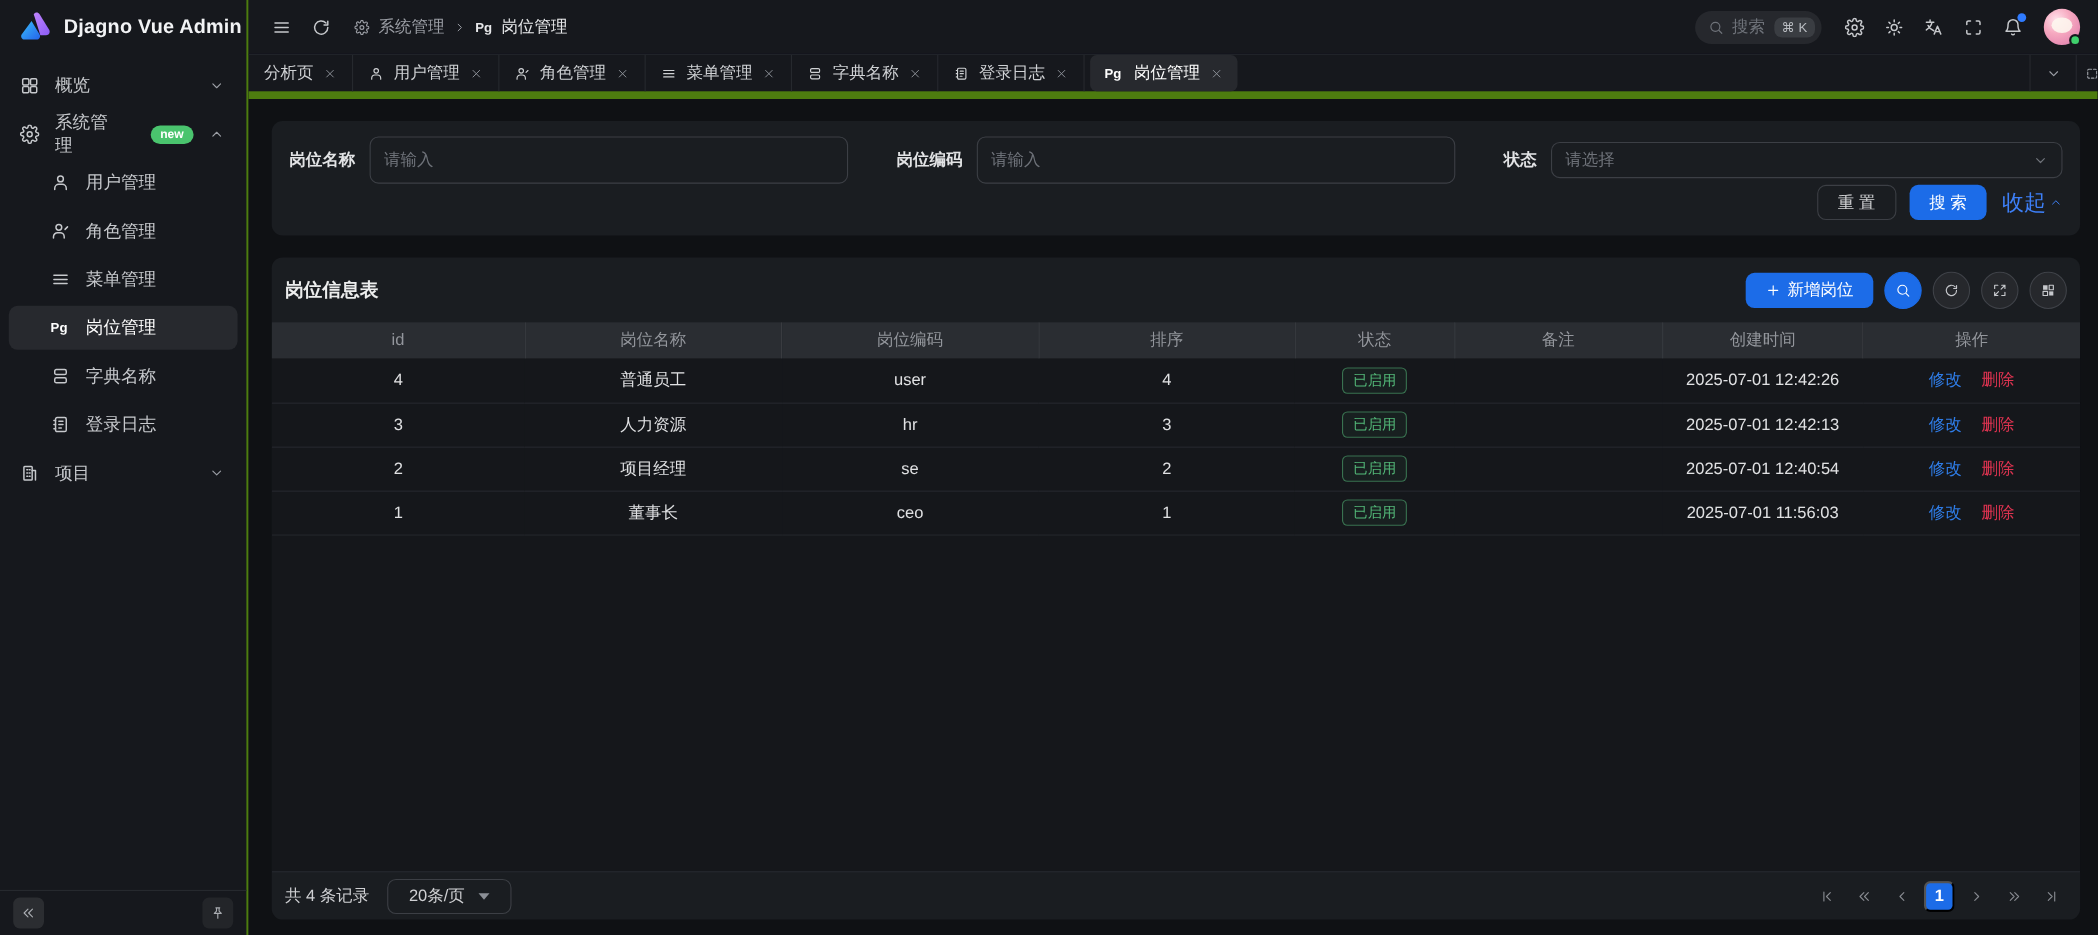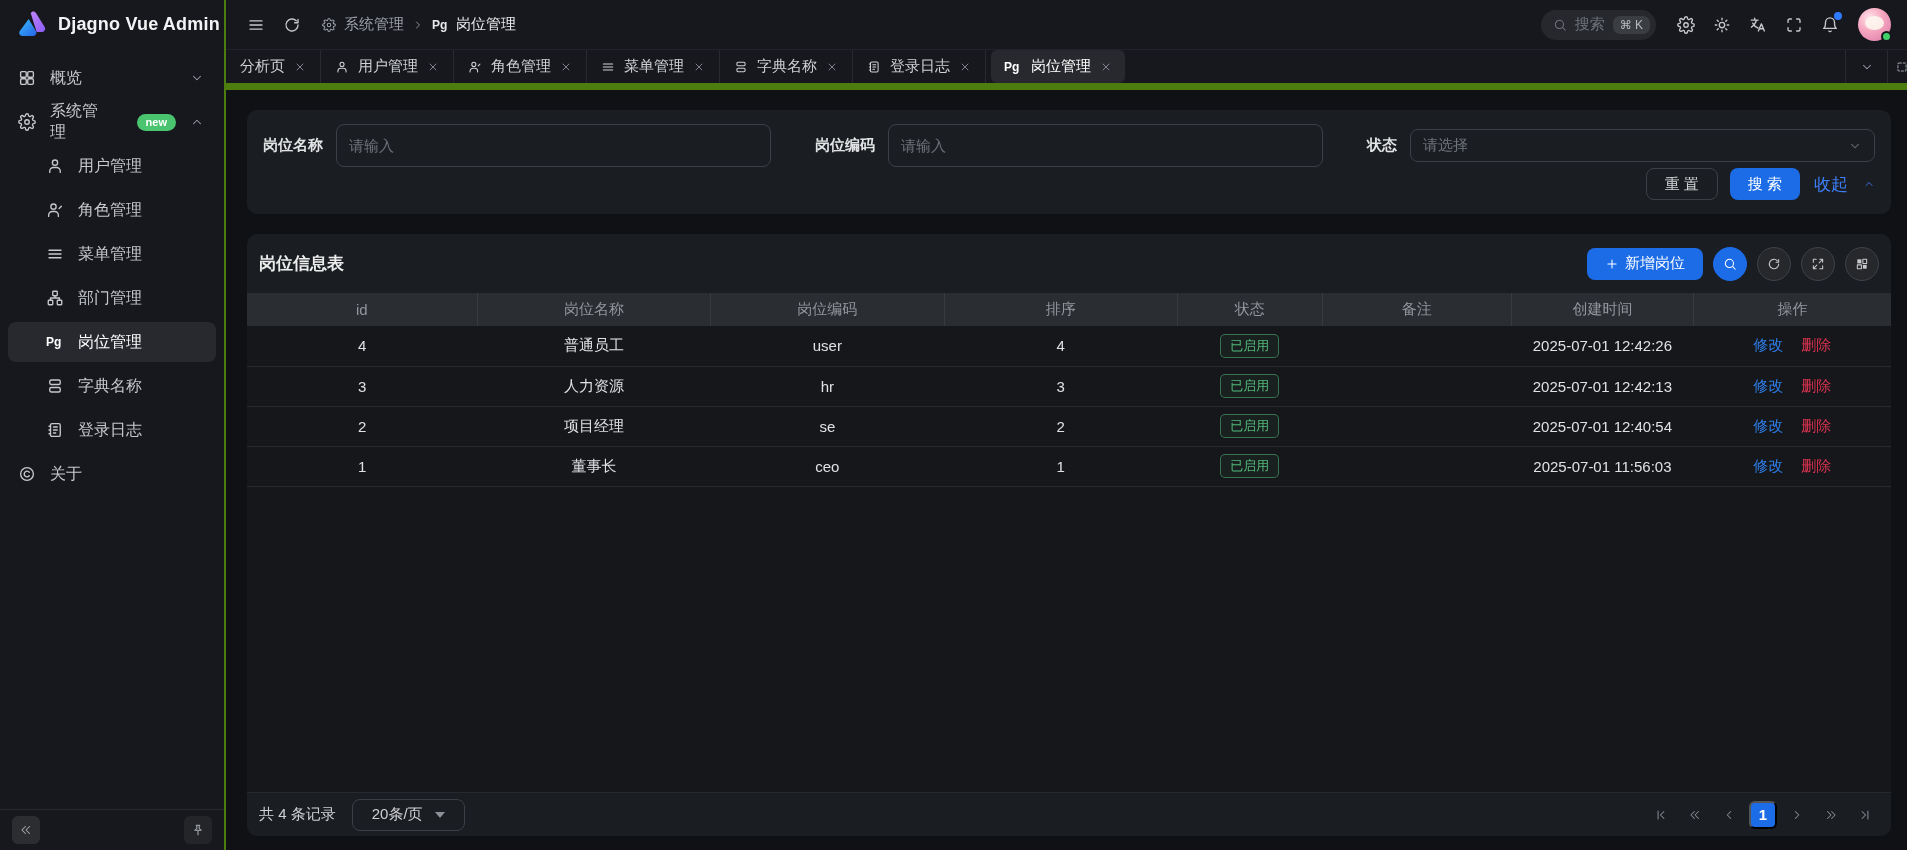--- a/index.html
+++ b/index.html
@@ -89,21 +89,21 @@
   .field+.field{margin-left:44px}
   .field label{font-weight:700;color:#e2e3e5;white-space:nowrap;margin-right:13px;font-size:15px}
   .tinput{flex:1;height:43px;background:transparent;border:1px solid var(--border-input);border-radius:8px;padding:0 12px;color:var(--txt);font-size:15px;font-family:inherit;min-width:0}
   .tinput::placeholder{color:var(--txt-dim)}
   .tselect{flex:1;height:33px;border:1px solid var(--border-input);border-radius:8px;padding:0 12px;display:flex;align-items:center;color:var(--txt-dim);cursor:pointer;min-width:0}
   .tselect .ph{flex:1}
   .btn-row{display:flex;align-items:center;justify-content:flex-end;gap:12px}
   .btn{height:32px;border-radius:8px;padding:0 18px;font-size:15px;display:flex;align-items:center;gap:6px;cursor:pointer;border:none;font-family:inherit;white-space:nowrap}
   .btn.ghost{background:transparent;border:1px solid var(--border-input);color:#d5d6d8}
   .btn.primary{background:var(--primary);color:#fff}
-  .link-collapse{color:var(--link);display:flex;align-items:center;gap:15px;cursor:pointer;font-size:17px;margin-left:2px}
+  .link-collapse{color:var(--link);display:flex;align-items:center;gap:3px;cursor:pointer;font-size:20px;margin-left:2px}
 
   
   .table-card{height:602px;display:flex;flex-direction:column;flex:none;overflow:hidden}
   .tc-head{height:59px;display:flex;align-items:center;padding:0 12px;flex:none}
   .tc-title{font-size:17px;font-weight:700;color:#eceded}
   .tc-actions{margin-left:auto;display:flex;align-items:center;gap:10px}
   .circle-btn{width:34px;height:34px;border-radius:50%;background:#26282c;border:1px solid #3f4248;color:#c6c8cc;display:flex;align-items:center;justify-content:center;cursor:pointer}
   .circle-btn.blue{background:var(--primary);border-color:var(--primary);color:#fff}
   table.grid{width:100%;border-collapse:collapse;table-layout:fixed;flex:none}
   .grid thead th{background:var(--bg-thead);color:#93969c;font-weight:400;font-size:15px;height:33px;text-align:center;border-right:1px solid rgba(255,255,255,.07)}
@@ -185,29 +185,20 @@
           <path d="M3.5 20.5v-1.5a5 5 0 0 1 5-5h3a5 5 0 0 1 5 5v1.5M20.5 7l-3 3"></path>
         </svg>
       <span class="lbl">角色管理</span>
     </div>
     <div class="nav-item child">
       <svg class="i" viewBox="0 0 24 24">
           <path d="M4 7h16M4 12h16M4 17h16"></path>
         </svg>
       <span class="lbl">菜单管理</span>
     </div>
-    <div class="nav-item child">
-      <svg class="i" viewBox="0 0 24 24">
-          <rect x="9" y="3" width="6" height="6" rx="1"></rect>
-          <rect x="3" y="15" width="6" height="6" rx="1"></rect>
-          <rect x="15" y="15" width="6" height="6" rx="1"></rect>
-          <path d="M12 9v3M6 15v-3h12v3"></path>
-        </svg>
-      <span class="lbl">部门管理</span>
-    </div>
     <div class="nav-item child active">
       <span class="pg-glyph">Pg</span>
       <span class="lbl">岗位管理</span>
     </div>
     <div class="nav-item child">
       <svg class="i" viewBox="0 0 24 24">
           <rect x="5" y="4" width="14" height="6" rx="2"></rect>
           <rect x="5" y="14" width="14" height="6" rx="2"></rect>
         </svg>
       <span class="lbl">字典名称</span>
@@ -215,24 +206,28 @@
     <div class="nav-item child">
       <svg class="i" viewBox="0 0 24 24">
           <rect x="6" y="3.5" width="13" height="17" rx="2"></rect>
           <path d="M10 8h5M10 12h5M10 16h3M4 7h2M4 12h2M4 17h2"></path>
         </svg>
       <span class="lbl">登录日志</span>
     </div>
 
     <div class="nav-item">
       <svg class="i" viewBox="0 0 24 24">
-          <circle cx="12" cy="12" r="8.5"></circle>
-          <path d="M15 9.6a3.8 3.8 0 1 0 0 4.8"></path>
-        </svg>
-      <span class="lbl">关于</span>
+          <rect x="5" y="4" width="10" height="16.5" rx="1"></rect>
+          <path d="M15 9h4v11.5M8.5 8h1M8.5 12h1M8.5 16h1M11.5 8h1M11.5 12h1M11.5 16h1"></path>
+        </svg>
+      <span class="lbl">项目</span>
+      <span class="spacer"></span>
+      <svg class="i sm chev" viewBox="0 0 24 24">
+          <path d="M6 9l6 6 6-6"></path>
+        </svg>
     </div>
   </nav>
 
   <div class="sidebar-foot">
     <button class="sq-btn">
       <svg class="i sm" viewBox="0 0 24 24">
           <path d="M11 6l-6 6 6 6M18 6l-6 6 6 6"></path>
         </svg>
     </button>
     <button class="sq-btn dim">

